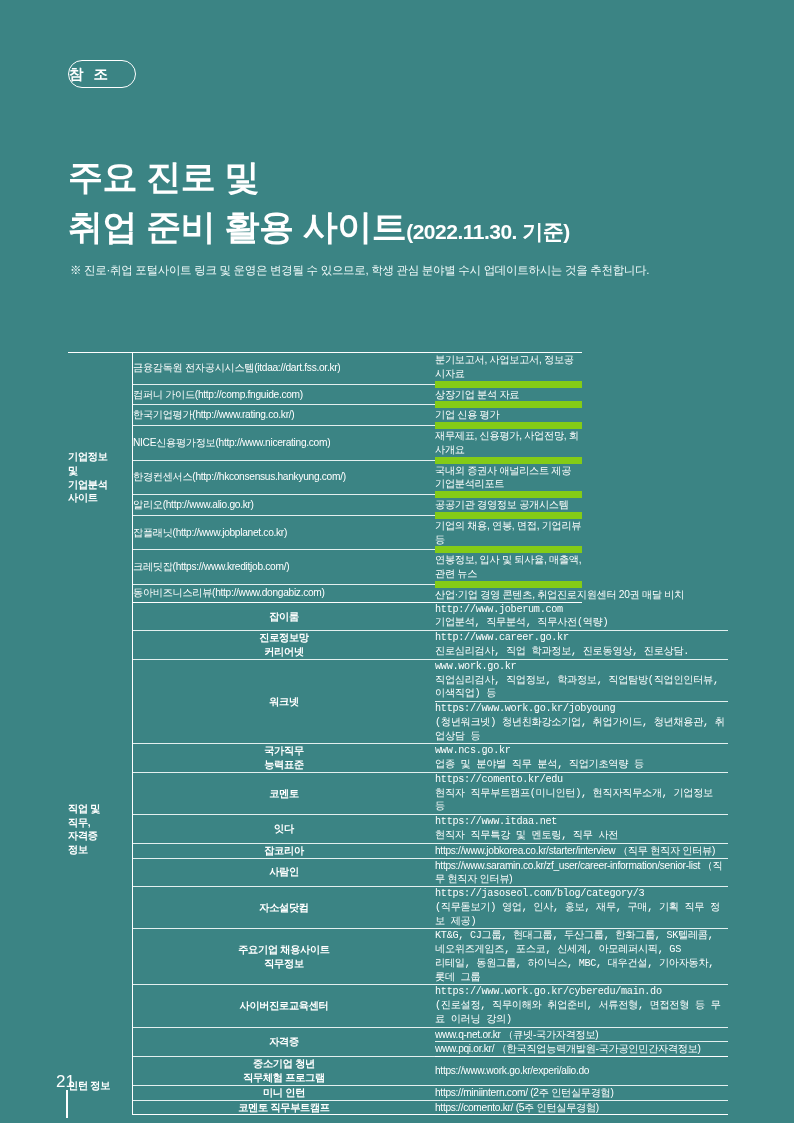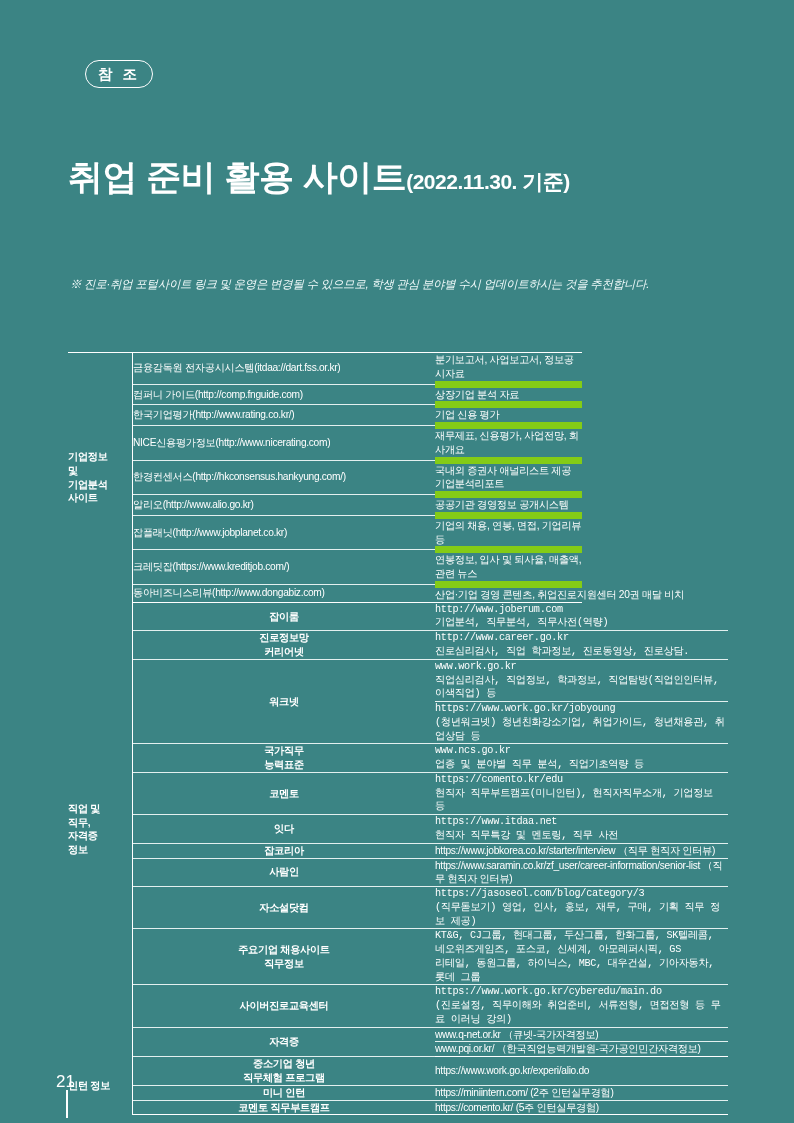--- a/index.html
+++ b/index.html
@@ -12,29 +12,29 @@
     background: #3b8484;
     font-family: "Liberation Sans", sans-serif;
     color: #ffffff;
     position: relative;
     overflow: hidden;
   }
 
   
   .ref-badge {
     position: absolute;
-    left: 85px;
+    left: 68px;
     top: 60px;
     width: 68px;
     height: 28px;
     border: 1.6px solid #ffffff;
     border-radius: 14px;
     display: flex;
     align-items: center;
-    justify-content: center;
+    justify-content: flex-start;
     font-size: 14.5px;
     font-weight: bold;
     letter-spacing: 3px;
     box-sizing: border-box;
   }
 
   
   .title-block {
     position: absolute;
     left: 68px;
@@ -51,25 +51,24 @@
   .title-sub {
     font-size: 21px;
     font-weight: bold;
     letter-spacing: -0.5px;
     text-align: right;
   }
 
   .notice {
     position: absolute;
     left: 70px;
-    top: 277px;
+    top: 263px;
     font-size: 11.5px;
     letter-spacing: -0.3px;
     color: #f2fbfb;
-    font-style: italic;
   }
 
   
   .tbl-wrap {
     position: absolute;
     left: 68px;
     top: 352px;
     width: 660px;
   }
   table.main {
@@ -142,20 +141,21 @@
   }
 </style>
 </head>
 <body>
 
 <div class="ref-badge">
   <span>참 조</span>
 </div>
 
 <div class="title-block">
+  <div class="title-line">주요 진로 및</div>
   <div class="title-line">
     <span>취업 준비 활용 사이트</span><span class="title-sub">(2022.11.30. 기준)</span>
   </div>
 </div>
 
 <div class="notice">※ 진로·취업 포털사이트 링크 및 운영은 변경될 수 있으므로, 학생 관심 분야별 수시 업데이트하시는 것을 추천합니다.</div>
 
 <div class="tbl-wrap">
   <table class="main">
     <tbody>

